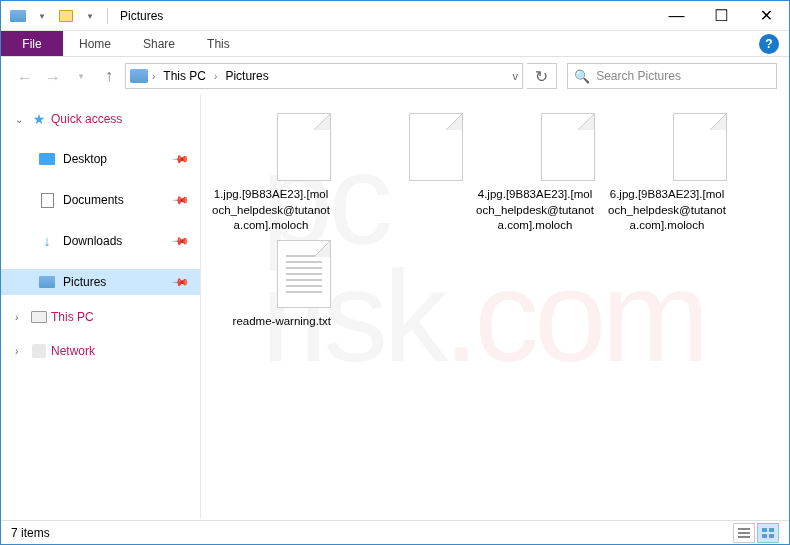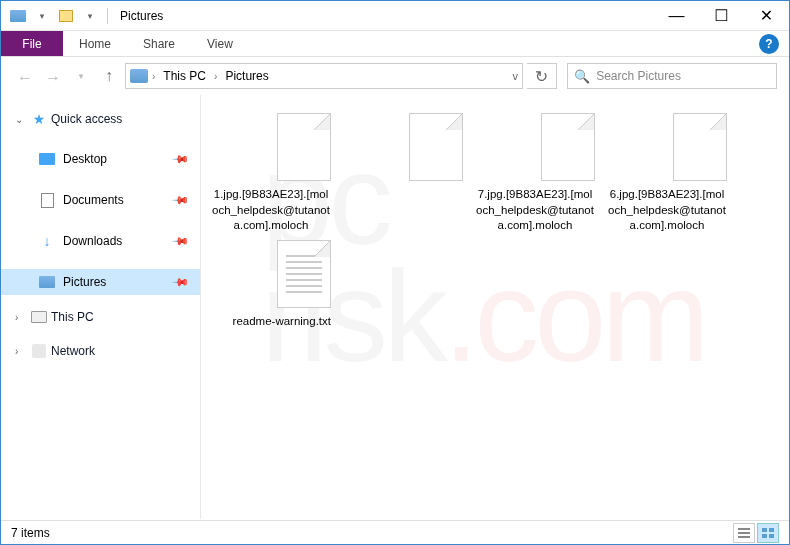--- a/index.html
+++ b/index.html
@@ -30,21 +30,21 @@
 .crumb-part { padding: 0 4px; }
 .refresh { width: 30px; height: 26px; border: 1px solid #ccc; border-left: none; display: flex; align-items: center; justify-content: center; color: #666; }
 .searchbox { width: 210px; height: 26px; border: 1px solid #ccc; display: flex; align-items: center; padding: 0 6px; color: #888; font-size: 12px; gap: 6px; margin-left: 6px; }
 .search-icn { color: #888; font-size: 13px; }
 
 
 .content { display: flex; height: 424px; }
 .sidebar { width: 200px; border-right: 1px solid #e8e8e8; padding-top: 12px; overflow: hidden; }
 .tree-item { display: flex; align-items: center; height: 24px; font-size: 12px; padding-left: 14px; gap: 4px; }
 .tree-item .exp { width: 12px; font-size: 10px; color: #666; }
-.tree-item .lbl { color: #0f172a; }
+.tree-item .lbl { color: #be185d; }
 .subitem { padding-left: 38px; height: 26px; display: flex; align-items: center; font-size: 12px; gap: 8px; margin-top: 15px; }
 .subitem.selected { background: #cce8ff; }
 .pin { margin-left: auto; margin-right: 12px; color: #888; font-size: 11px; transform: rotate(45deg); }
 .ic { width: 16px; height: 16px; display: inline-flex; align-items: center; justify-content: center; }
 .ic-star { color: #42a5f5; font-size: 14px; }
 .ic-desk { width: 16px; height: 12px; background: #42a5f5; border-radius: 1px; }
 .ic-doc { width: 13px; height: 15px; background: #fff; border: 1px solid #888; position: relative; }
 .ic-down::before { content:"↓"; color:#42a5f5; font-weight:bold; font-size:14px; }
 .ic-pic { width: 16px; height: 12px; background: linear-gradient(#7db3e8,#5a9fd4); border-radius: 1px; }
 .ic-pc { width: 16px; height: 12px; background: #f0f0f0; border: 1px solid #999; border-radius: 1px; }
@@ -88,21 +88,21 @@
     <div class="win-btn">—</div>
     <div class="win-btn">☐</div>
     <div class="win-btn">✕</div>
   </div>
 </div>
 
 <div class="ribbon">
   <div class="file-tab">File</div>
   <div class="rtab">Home</div>
   <div class="rtab">Share</div>
-  <div class="rtab">View</div>
+  <div class="rtab">This</div>
   <div class="help-icon">?</div>
 </div>
 
 <div class="navbar">
   <div class="nav-arrow disabled">←</div>
   <div class="nav-arrow disabled">→</div>
   <div class="nav-arrow disabled" style="font-size:9px">▾</div>
   <div class="nav-arrow">↑</div>
   <div class="breadcrumb">
     <div class="bc-icon"></div>
@@ -176,21 +176,21 @@
   <div class="files" id="files">
       <div class="fitem">
         <div class="ficon "></div>
         <div class="fname">1.jpg.[9B83AE23].[moloch_helpdesk@tutanota.com].moloch</div>
       </div>
       <div class="fitem">
         <div class="ficon "></div>
       </div>
       <div class="fitem">
         <div class="ficon "></div>
-        <div class="fname">7.jpg.[9B83AE23].[moloch_helpdesk@tutanota.com].moloch</div>
+        <div class="fname">4.jpg.[9B83AE23].[moloch_helpdesk@tutanota.com].moloch</div>
       </div>
       <div class="fitem">
         <div class="ficon "></div>
         <div class="fname">6.jpg.[9B83AE23].[moloch_helpdesk@tutanota.com].moloch</div>
       </div>
       <div class="fitem">
         <div class="ficon txt"></div>
         <div class="fname">readme-warning.txt</div>
       </div>
     </div>

